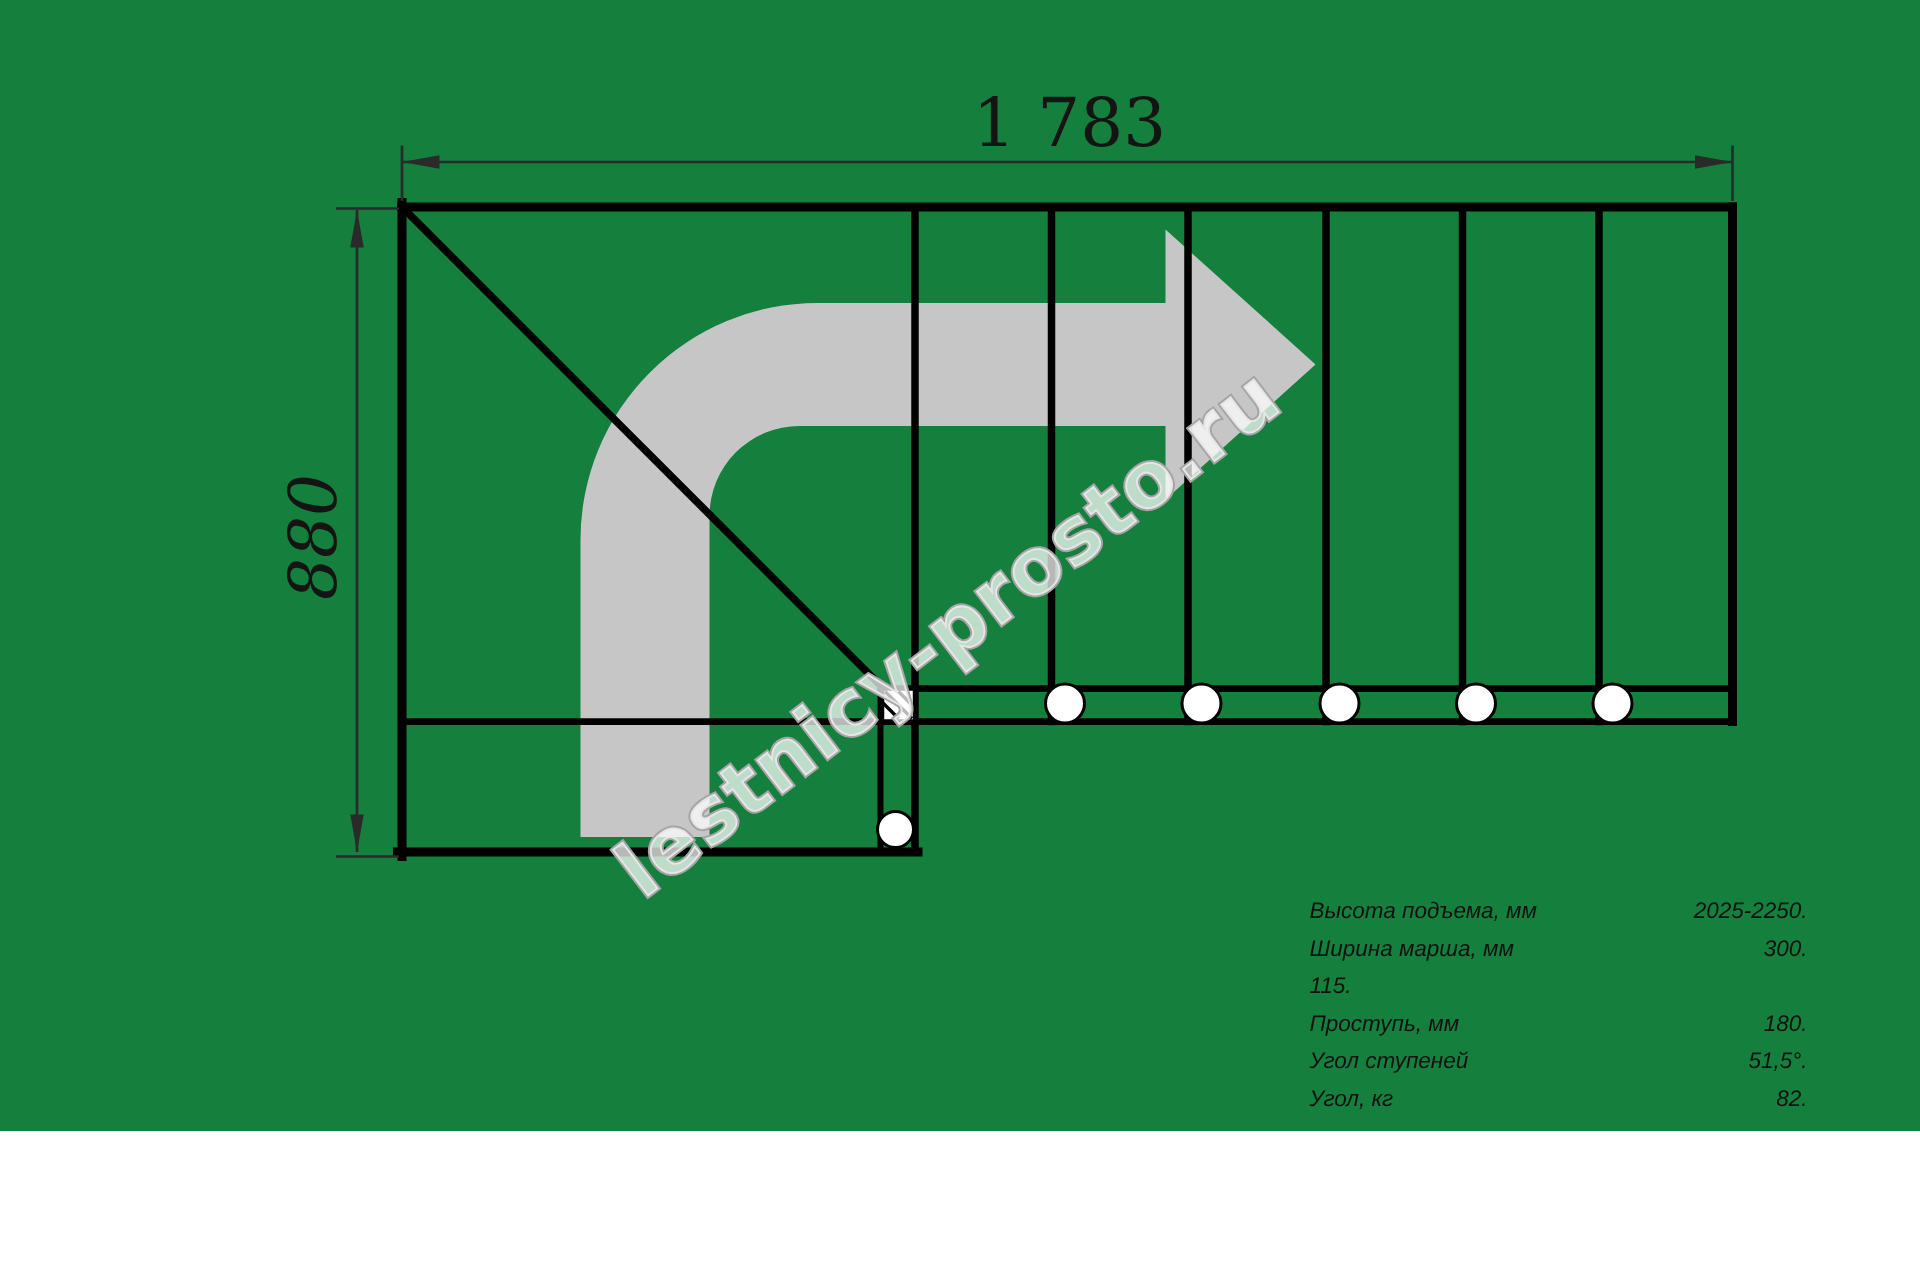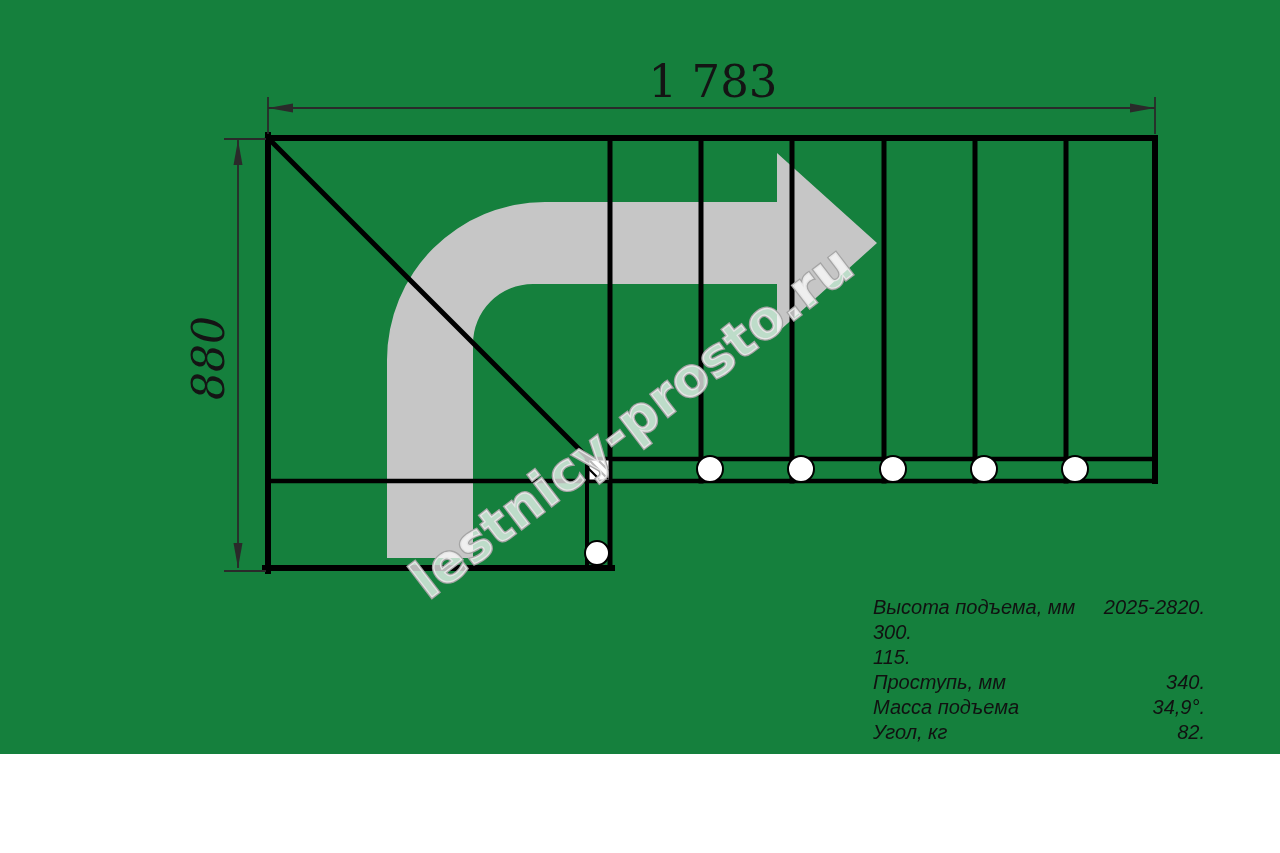--- a/index.html
+++ b/index.html
@@ -19,21 +19,21 @@
     font-weight:bold;font-size:52px;letter-spacing:1px;
     fill:rgba(255,255,255,0.72);
     paint-order:stroke;stroke-width:2.6px;
   }
   .specs{
     position:absolute;left:873px;top:595px;width:332px;
     font-style:italic;color:#111;
   }
   .spec-row{
     display:flex;justify-content:space-between;align-items:flex-start;
-    font-size:20px;line-height:25px;white-space:nowrap;
+    font-size:15px;line-height:25px;white-space:nowrap;
   }
   .spec-label{text-align:left;}
   .spec-value{text-align:right;}
 </style>
 </head>
 <body>
 
 <div class="stage">
 
   <svg class="plan-svg" width="1280" height="853" viewBox="0 0 1280 853">
@@ -97,35 +97,36 @@
       <path d="M238 568 L233.5 543 L242.5 543 Z" stroke="none"></path>
       <text class="dim-text height" transform="translate(224,358) rotate(-90)" text-anchor="middle" stroke="none">880</text>
     </g>
 
     <text class="watermark" transform="translate(643,436) rotate(-37.5)" text-anchor="middle" stroke="#a5a5a5">lestnicy-prosto.ru</text>
   </svg>
 
   <div class="specs">
     <div class="spec-row">
       <span class="spec-label">Высота подъема, мм</span>
-      <span class="spec-value">2025-2820.</span>
+      <span class="spec-value">2025-2250.</span>
     </div>
     <div class="spec-row">
+      <span class="spec-label">Ширина марша, мм</span>
       <span class="spec-value">300.</span>
     </div>
     <div class="spec-row">
       <span class="spec-value">115.</span>
     </div>
     <div class="spec-row">
       <span class="spec-label">Проступь, мм</span>
-      <span class="spec-value">340.</span>
+      <span class="spec-value">180.</span>
     </div>
     <div class="spec-row">
-      <span class="spec-label">Масса подъема</span>
-      <span class="spec-value">34,9°.</span>
+      <span class="spec-label">Угол ступеней</span>
+      <span class="spec-value">51,5°.</span>
     </div>
     <div class="spec-row">
       <span class="spec-label">Угол, кг</span>
       <span class="spec-value">82.</span>
     </div>
   </div>
 
 </div>
 
 </body></html>

